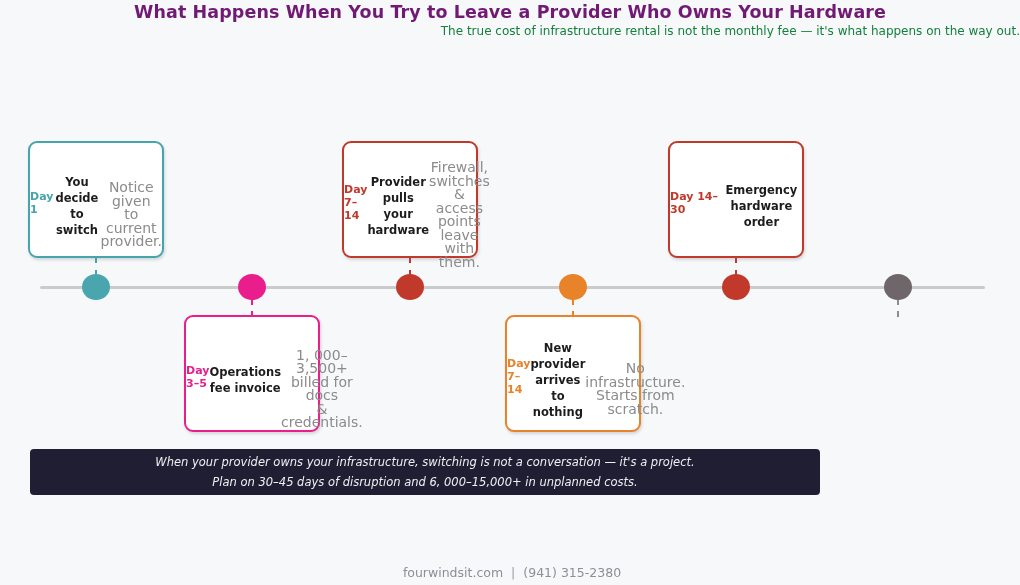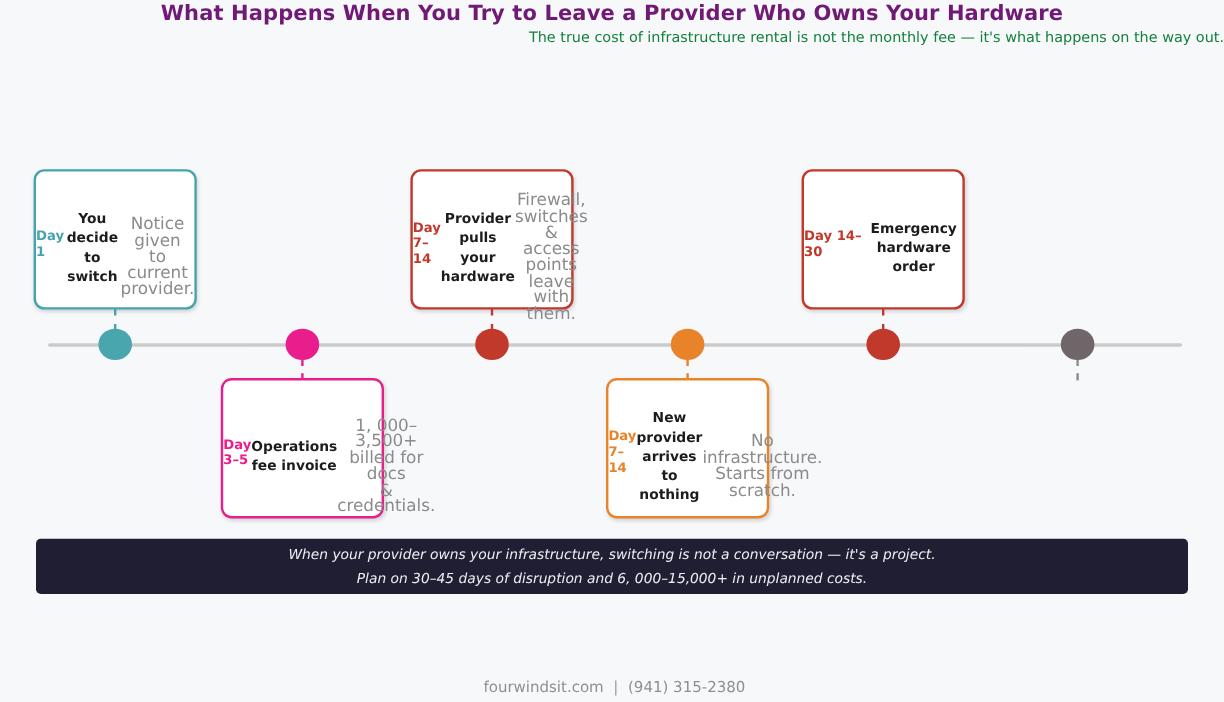--- a/index.html
+++ b/index.html
@@ -84,21 +84,21 @@
   }
   .card .body {
     display: flex; flex-direction: column; 
     margin-top: 18px;
     font-size: 14px; color: #8b8b8b;
     line-height: 13.5px; text-align: center;
   }
 
   
   .banner {
-    position: absolute; left: 30px; top: 449px; width: 960px; height: 46px;
+    position: absolute; left: 30px; top: 449px; width: 790px; height: 46px;
     box-sizing: border-box;
     background: #201e33;
     border-radius: 4px;
     display: flex; flex-direction: column; align-items: center; justify-content: center;
     gap: 3px;
   }
   .banner-line {
     font-size: 11.5px; font-style: italic; color: #efeff3;
     text-align: center; line-height: 17px;
   }

